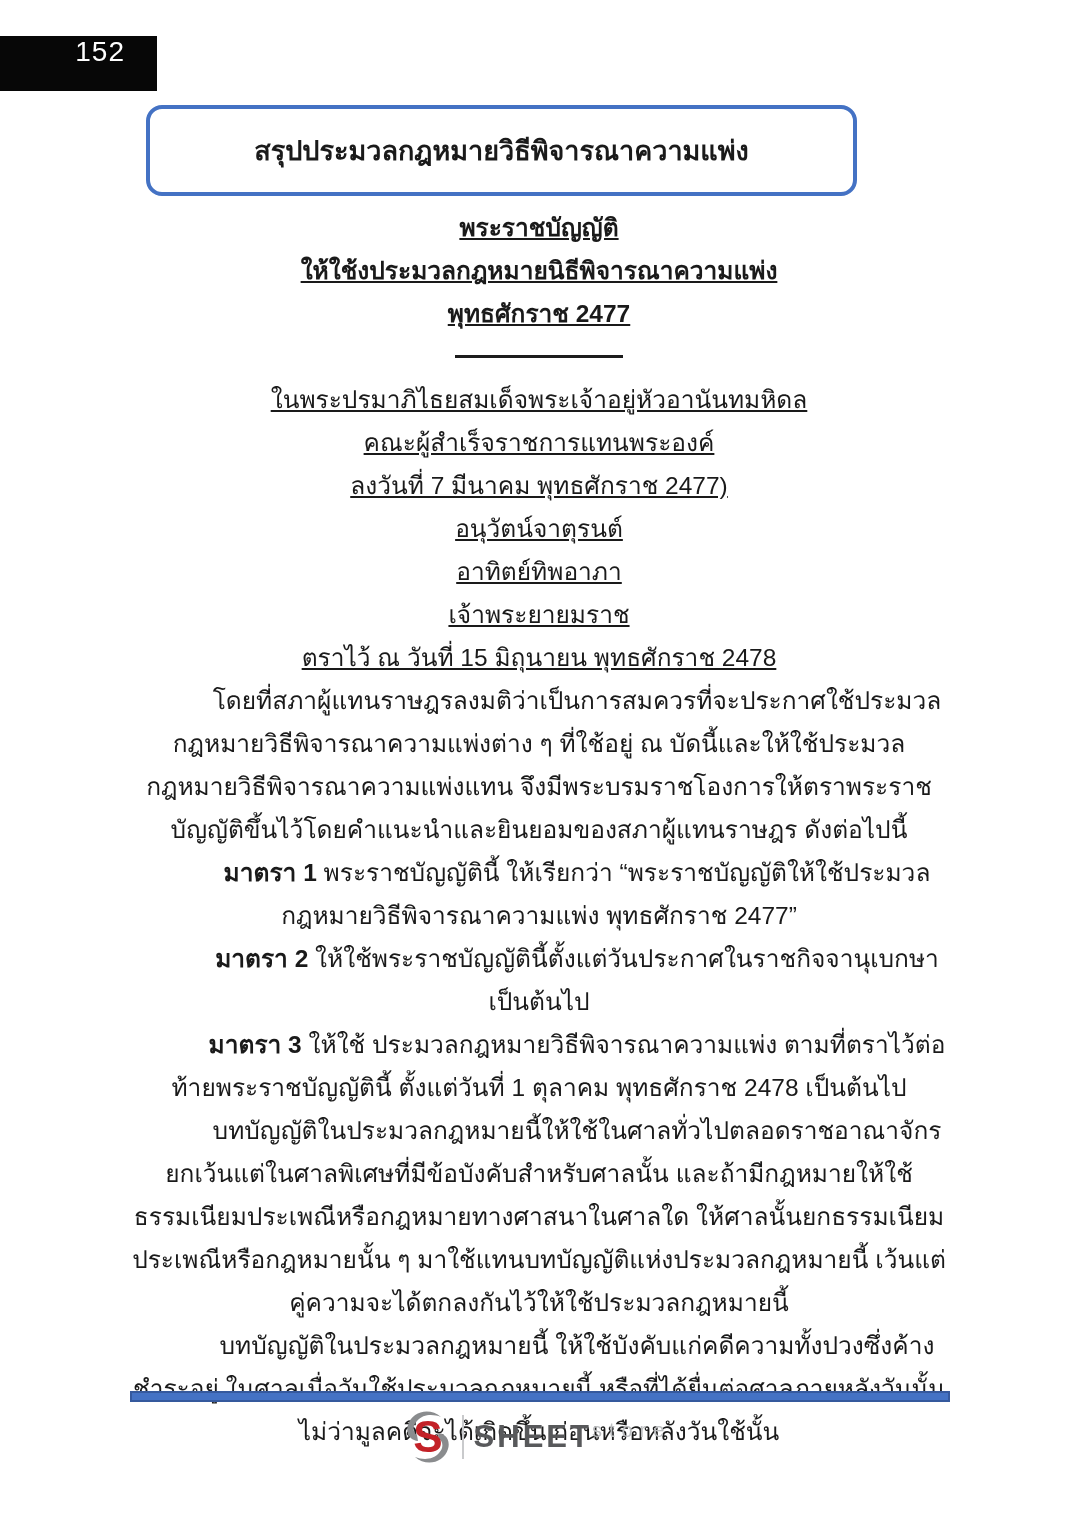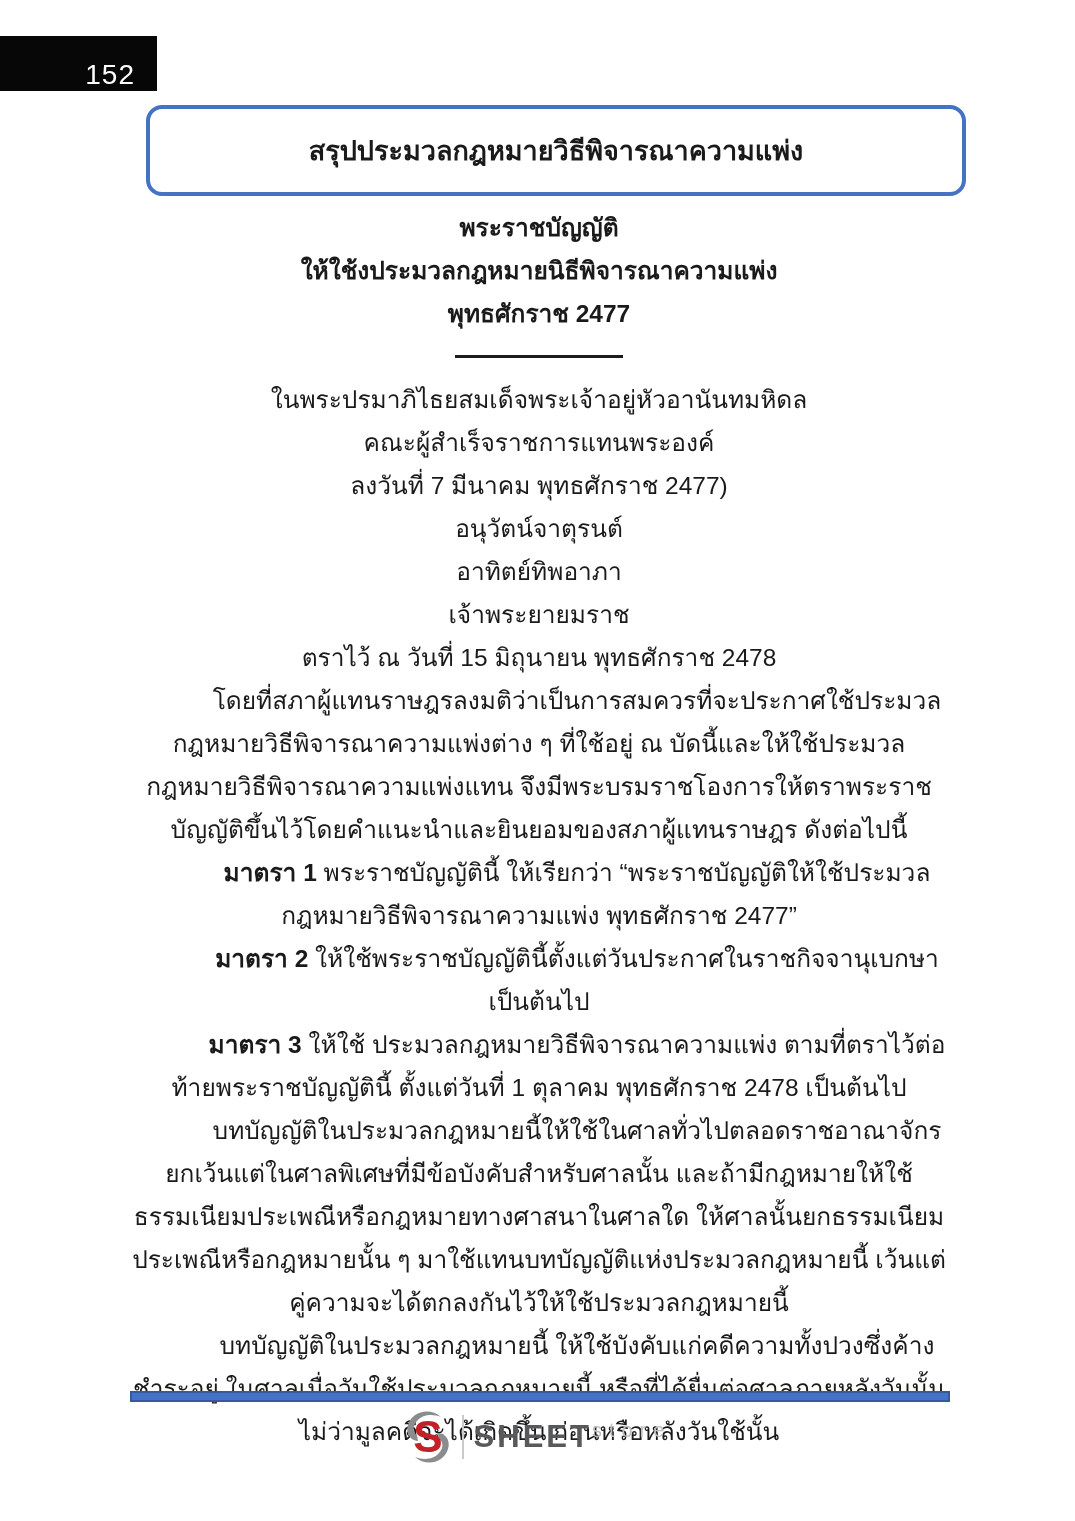--- a/index.html
+++ b/index.html
@@ -8,41 +8,41 @@
     width:1075px;height:1521px;
     background:#ffffff;
     margin:0 auto;
     font-family:"Liberation Sans","DejaVu Sans",sans-serif;
     color:#1a1a1a;
     overflow:hidden;
   }
   .page-number-box{
     position:absolute;left:0;top:36px;width:157px;height:55px;
     background:#070707;color:#ffffff;
-    display:flex;align-items:flex-end;justify-content:flex-end;
-    padding-right:22px;box-sizing:border-box;
+    display:flex;align-items:flex-start;justify-content:flex-end;
+    padding-right:32px;box-sizing:border-box;
     font-size:28px;letter-spacing:1px;
   }
   .copyright-box{
     position:absolute;left:169px;top:13px;width:716px;height:58px;
     border:2px solid #111111;box-sizing:border-box;
     display:flex;align-items:center;justify-content:center;
     font-size:23px;white-space:nowrap;
   }
   .title-box{
-    position:absolute;left:146px;top:105px;width:820px;height:91px;
+    position:absolute;left:146px;top:105px;width:711px;height:91px;
     border:4px solid #4472c4;border-radius:16px;box-sizing:border-box;
     display:flex;align-items:center;justify-content:center;
     font-size:27px;font-weight:bold;
   }
   .content{
     position:absolute;left:128px;top:206px;width:822px;
     font-size:24.5px;line-height:43px;
   }
-  .centered{text-align:center;}
+  .centered{text-align:center;text-decoration:underline;}
   .act-heading div{font-weight:bold;}
   .rule-row{height:43px;display:flex;align-items:center;justify-content:center;}
   .rule{width:168px;border-top:3px solid #1c1c1c;}
   .body-text{margin-top:0;}
   .body-text p{margin:0;text-indent:76px;text-align:center;}
   .body-text b{font-weight:bold;}
   .footer-bar{
     position:absolute;left:130px;top:1391px;width:820px;height:11px;
     background:#4472c4;border:2px solid #35599d;box-sizing:border-box;
   }

